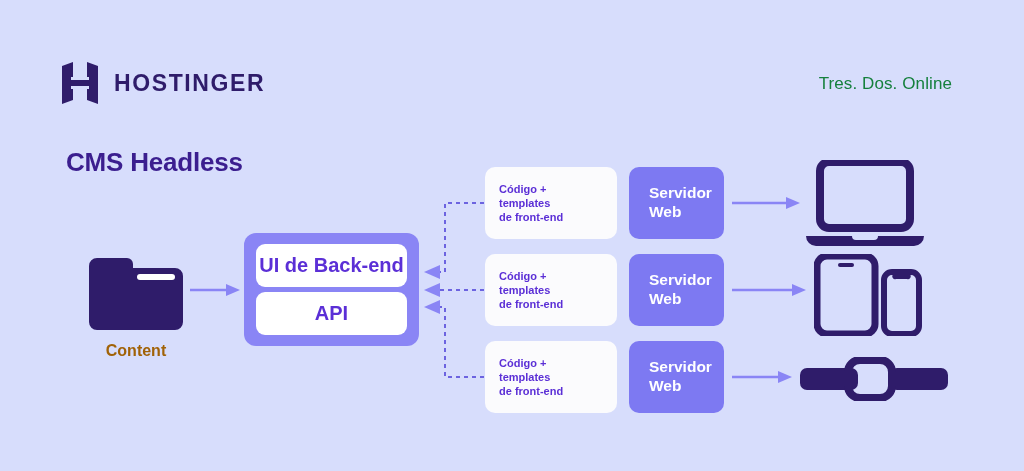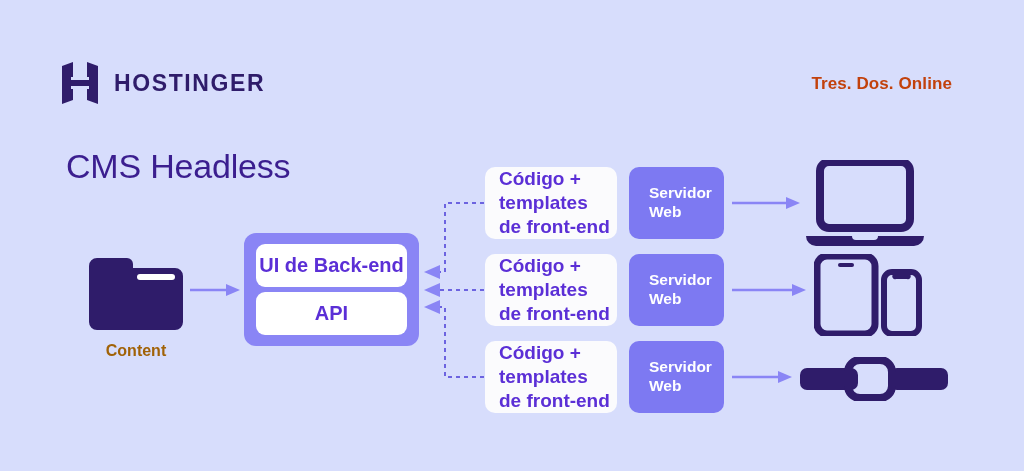--- a/index.html
+++ b/index.html
@@ -37,31 +37,31 @@
     font-size: 23px;
     font-weight: bold;
     letter-spacing: 1.6px;
     color: #2f1c6a;
   }
   .partner-name {
     position: absolute;
     right: 72px;
     top: 74px;
     font-size: 17px;
-    font-weight: bold;
+    font-weight: normal;
     letter-spacing: 0.1px;
-    color: #c2410c;
+    color: #15803d;
   }
 
   .page-title {
     position: absolute;
     left: 66px;
     top: 147px;
-    font-size: 34px;
-    font-weight: normal;
+    font-size: 26px;
+    font-weight: bold;
     letter-spacing: -0.2px;
     color: #3b1e8f;
   }
 
   
   .content-node {
     position: absolute;
     left: 84px;
     top: 252px;
     width: 104px;
@@ -114,21 +114,21 @@
     width: 132px;
     height: 72px;
     background: #fbfbfd;
     border-radius: 10px;
     display: flex;
     align-items: center;
     padding-left: 14px;
     box-sizing: border-box;
   }
   .fe-card-text {
-    font-size: 19px;
+    font-size: 11px;
     font-weight: bold;
     line-height: 1.28;
     color: #5b2fd6;
     white-space: pre-line;
   }
   .fe-1 { top: 167px; }
   .fe-2 { top: 254px; }
   .fe-3 { top: 341px; }
 
   

